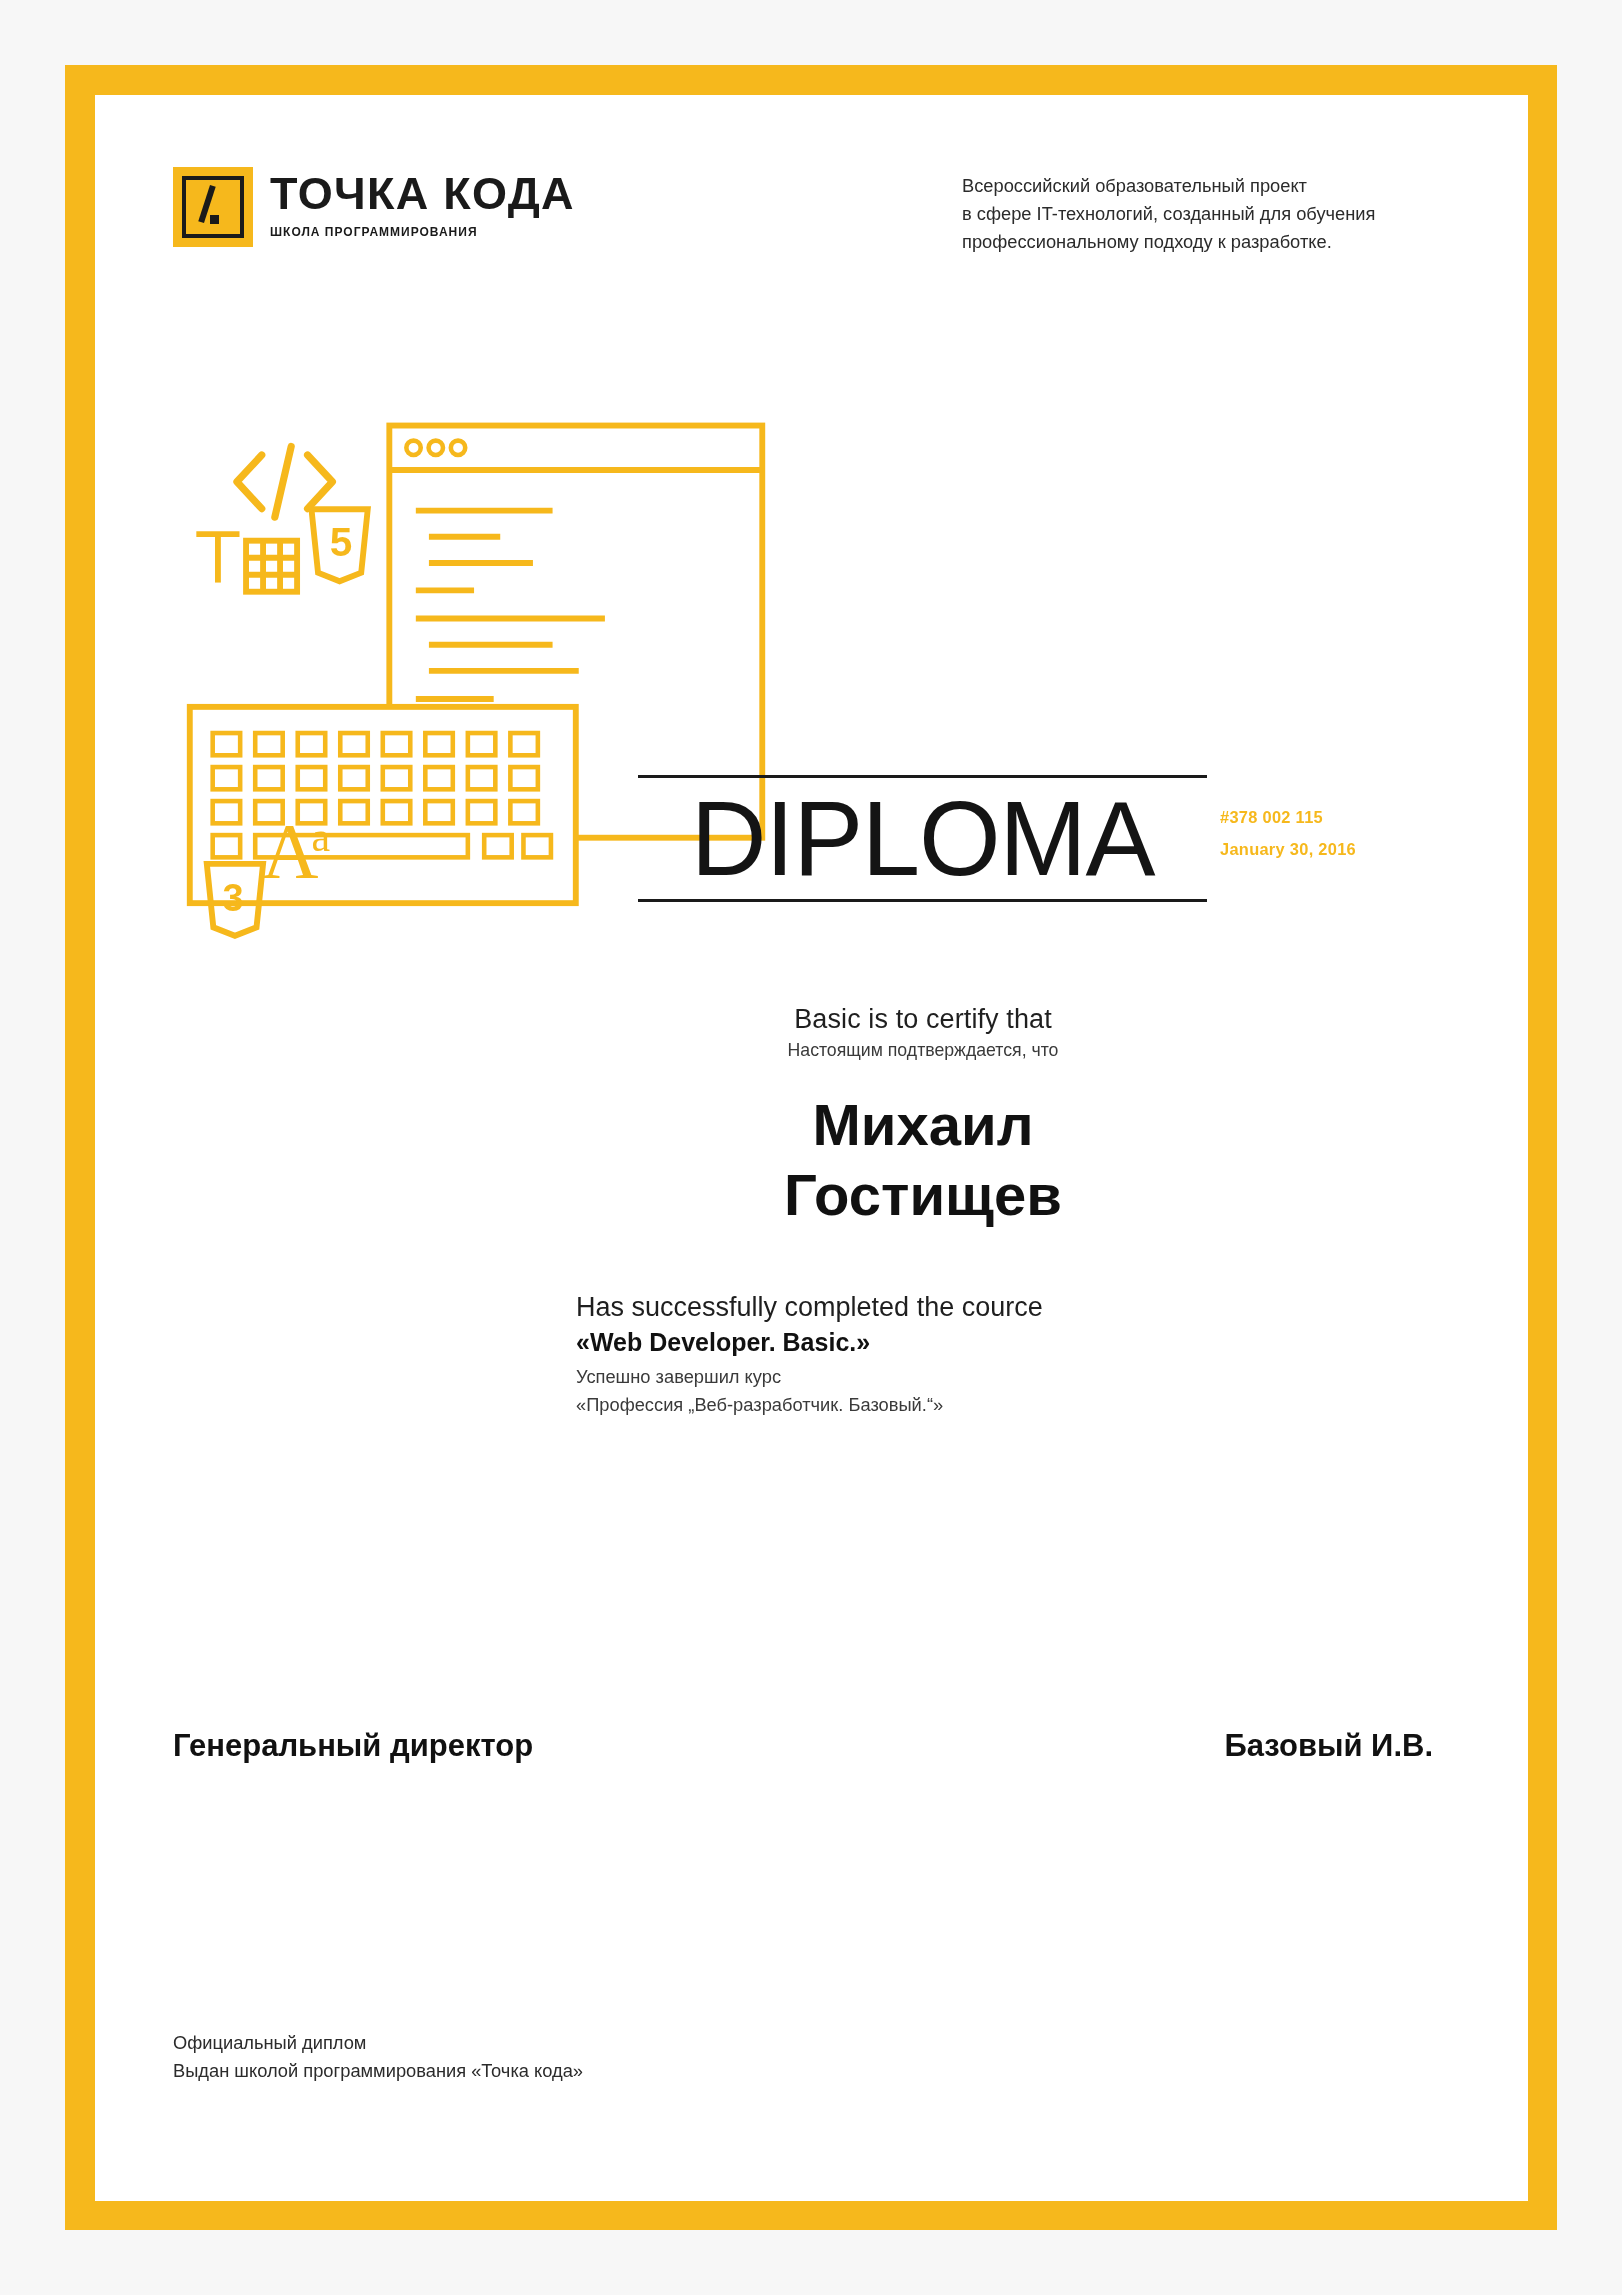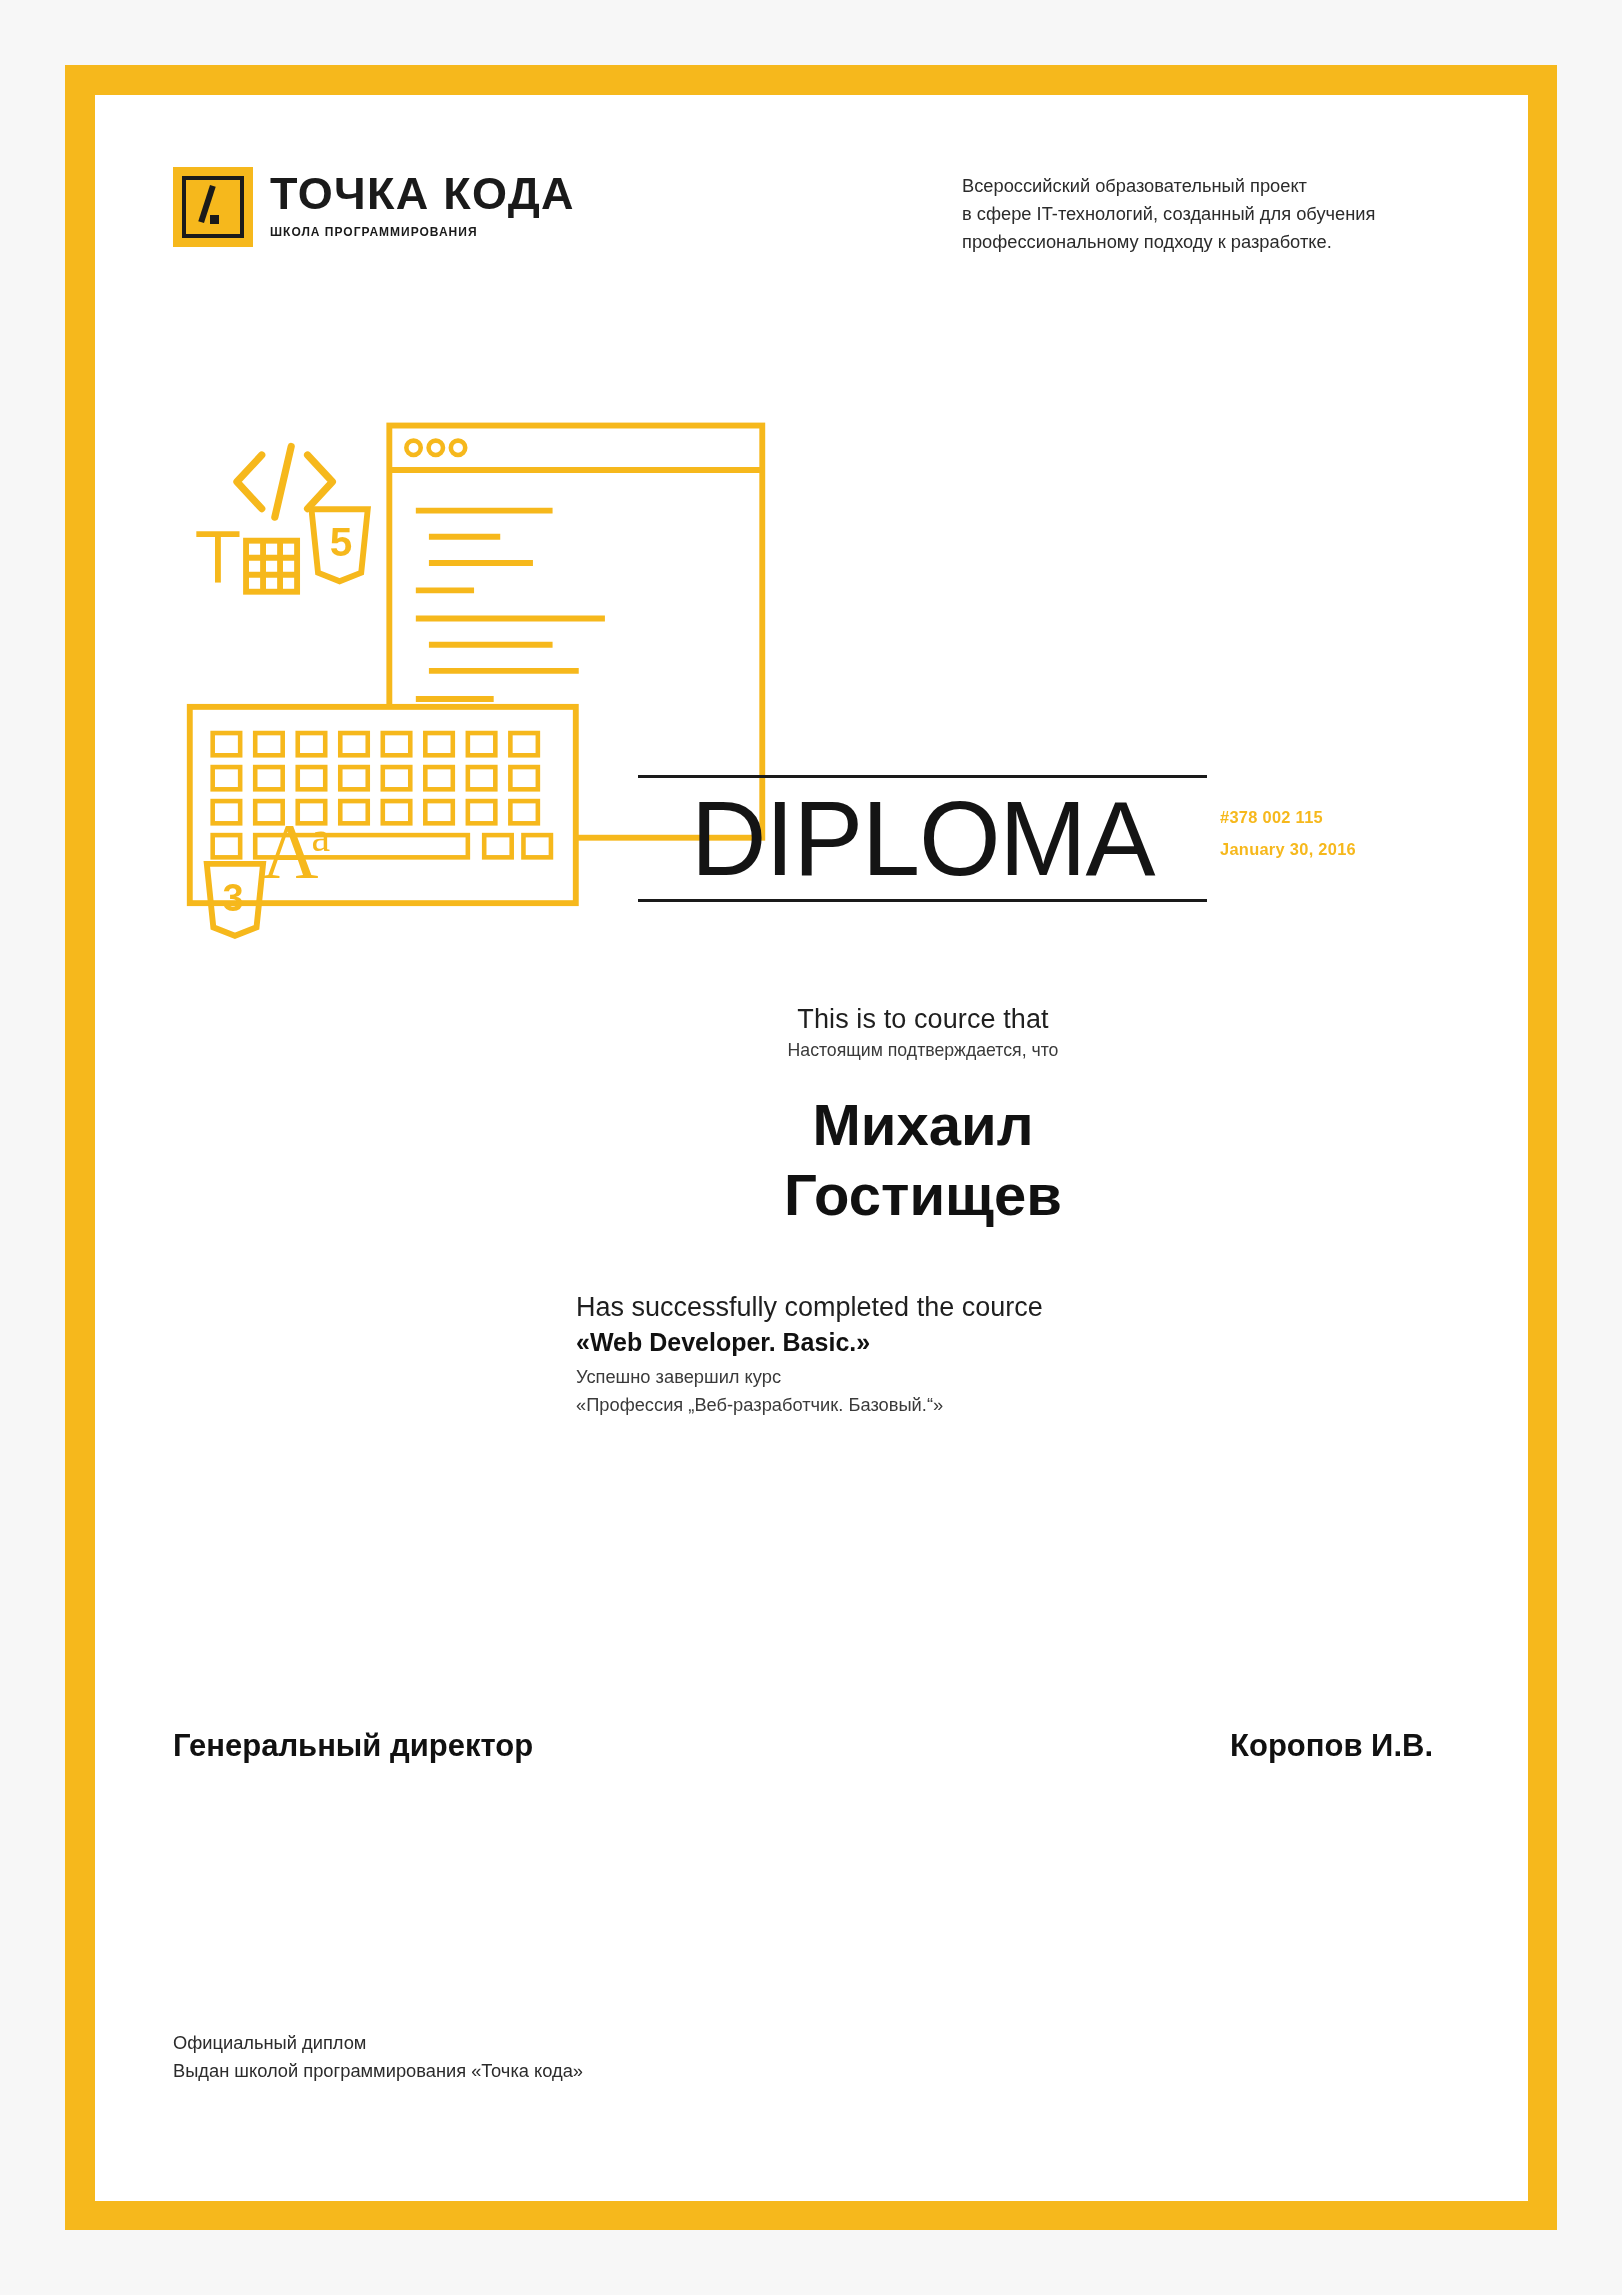--- a/index.html
+++ b/index.html
@@ -351,33 +351,33 @@
     <div class="rule"></div>
     <div class="diploma-word">DIPLOMA</div>
     <div class="rule"></div>
   </div>
   <div class="serial">
     <div>#378 002 115</div>
     <div>January 30, 2016</div>
   </div>
 
   <div class="certify">
-    <div class="certify-en">This is to cource that</div>
+    <div class="certify-en">Basic is to certify that</div>
     <div class="certify-ru">Настоящим подтверждается, что</div>
   </div>
 
   <div class="name">Михаил
 Гостищев</div>
 
   <div class="course">
     <div class="course-en">Has successfully completed the cource</div>
     <div class="course-en-title">«Web Developer. Basic.»</div>
     <div class="course-ru">Успешно завершил курс
 «Профессия „Веб-разработчик. Базовый.“»</div>
   </div>
 
   <div class="sign-title">Генеральный директор</div>
-  <div class="sign-name">Коропов И.В.</div>
+  <div class="sign-name">Базовый И.В.</div>
 
   <div class="footer">Официальный диплом
 Выдан школой программирования «Точка кода»</div>
 </div>
 
 
 </body></html>

